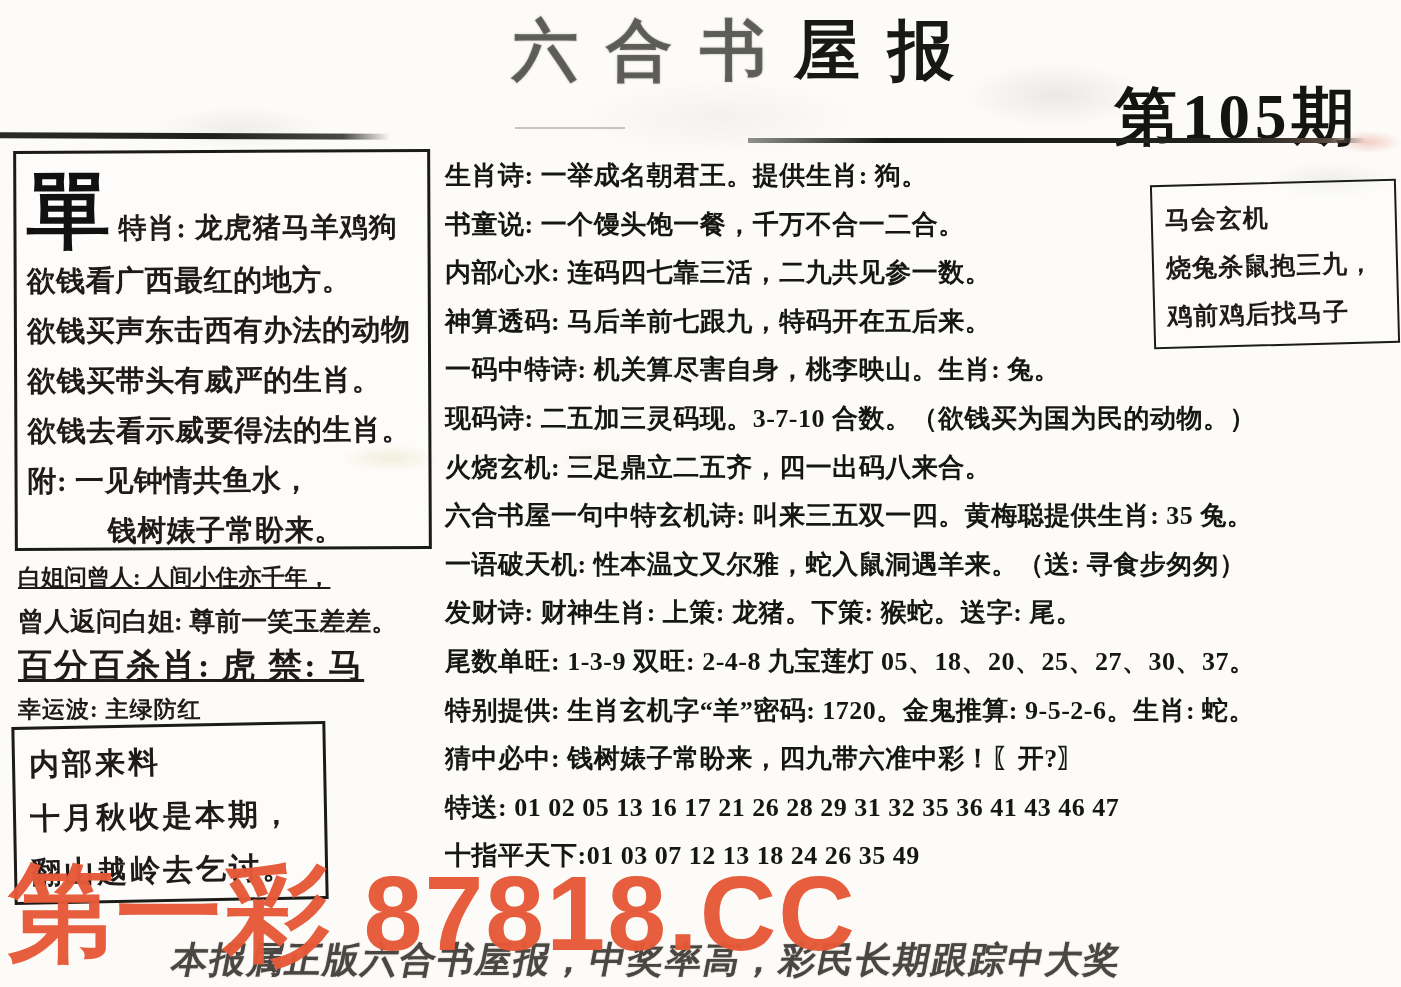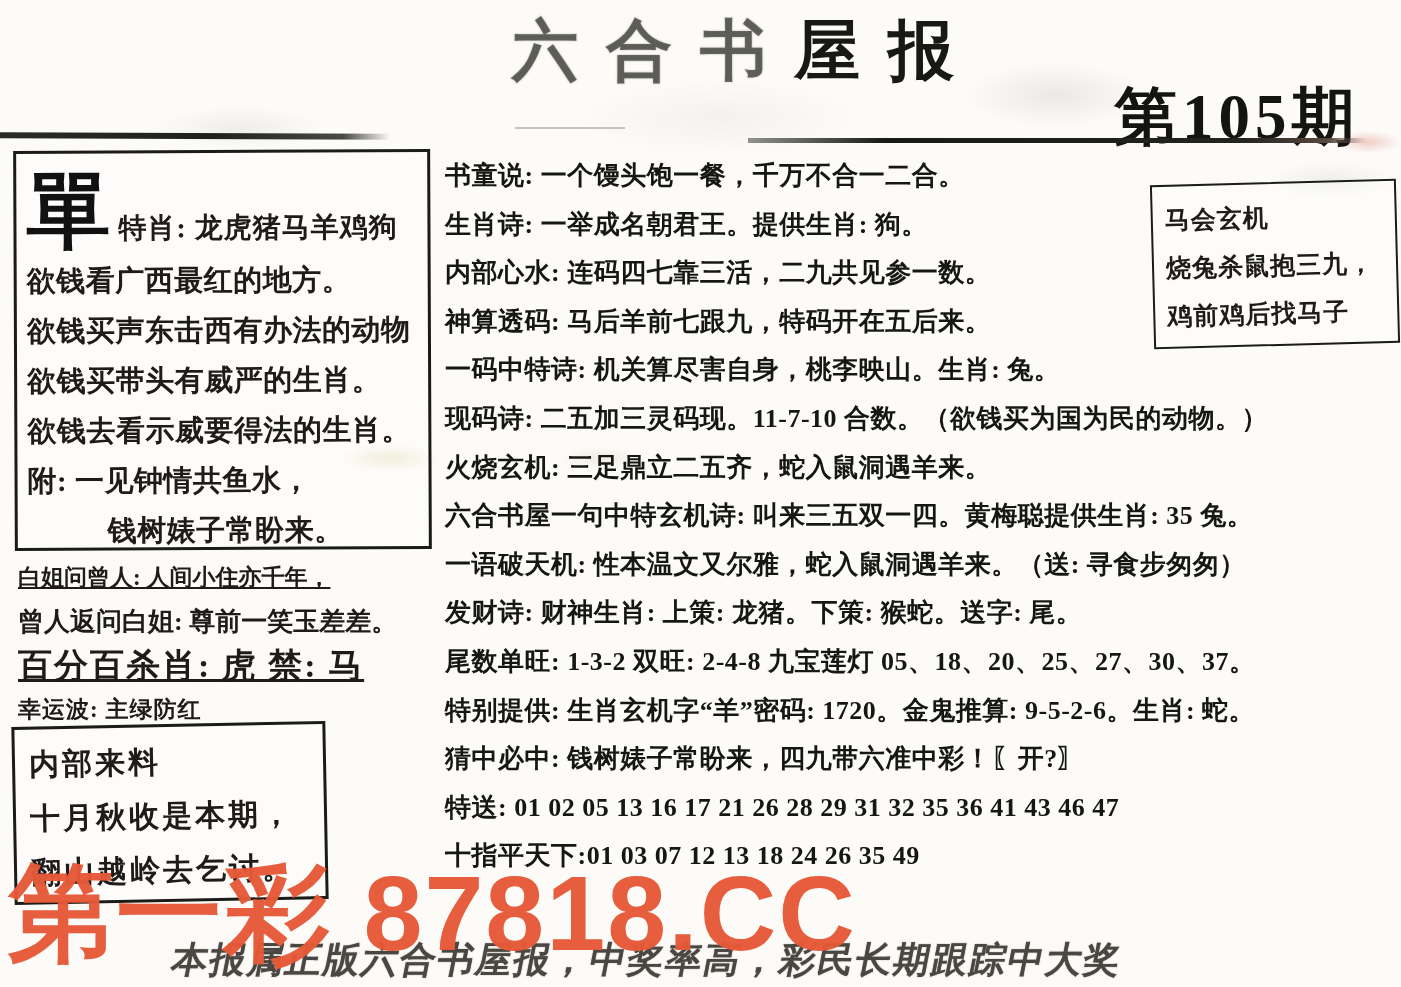--- a/index.html
+++ b/index.html
@@ -125,31 +125,31 @@
     <div class="note-line n3">幸运波: 主绿防红</div>
   </div>
 
   <div class="box box2">
     <div class="box2-line">内部来料</div>
     <div class="box2-line">十月秋收是本期，</div>
     <div class="box2-line">翻山越岭去乞讨。</div>
   </div>
 
   <div class="main-col">
+    <div class="mline">生肖诗: 一举成名朝君王。提供生肖: 狗。</div>
     <div class="mline">书童说: 一个馒头饱一餐，千万不合一二合。</div>
-    <div class="mline">生肖诗: 一举成名朝君王。提供生肖: 狗。</div>
     <div class="mline">内部心水: 连码四七靠三活，二九共见参一数。</div>
     <div class="mline">神算透码: 马后羊前七跟九，特码开在五后来。</div>
     <div class="mline">一码中特诗: 机关算尽害自身，桃李映山。生肖: 兔。</div>
-    <div class="mline">现码诗: 二五加三灵码现。11-7-10 合数。（欲钱买为国为民的动物。）</div>
-    <div class="mline">火烧玄机: 三足鼎立二五齐，蛇入鼠洞遇羊来。</div>
+    <div class="mline">现码诗: 二五加三灵码现。3-7-10 合数。（欲钱买为国为民的动物。）</div>
+    <div class="mline">火烧玄机: 三足鼎立二五齐，四一出码八来合。</div>
     <div class="mline">六合书屋一句中特玄机诗: 叫来三五双一四。黄梅聪提供生肖: 35 兔。</div>
     <div class="mline">一语破天机: 性本温文又尔雅，蛇入鼠洞遇羊来。（送: 寻食步匆匆）</div>
     <div class="mline">发财诗: 财神生肖: 上策: 龙猪。下策: 猴蛇。送字: 尾。</div>
-    <div class="mline">尾数单旺: 1-3-2 双旺: 2-4-8 九宝莲灯 05、18、20、25、27、30、37。</div>
+    <div class="mline">尾数单旺: 1-3-9 双旺: 2-4-8 九宝莲灯 05、18、20、25、27、30、37。</div>
     <div class="mline">特别提供: 生肖玄机字“羊”密码: 1720。金鬼推算: 9-5-2-6。生肖: 蛇。</div>
     <div class="mline">猜中必中: 钱树婊子常盼来，四九带六准中彩！〖开?〗</div>
     <div class="mline">特送: 01 02 05 13 16 17 21 26 28 29 31 32 35 36 41 43 46 47</div>
     <div class="mline">十指平天下:01 03 07 12 13 18 24 26 35 49</div>
   </div>
 
   <div class="box box3">
     <div class="box3-line">马会玄机</div>
     <div class="box3-line">烧兔杀鼠抱三九，</div>
     <div class="box3-line">鸡前鸡后找马子</div>

